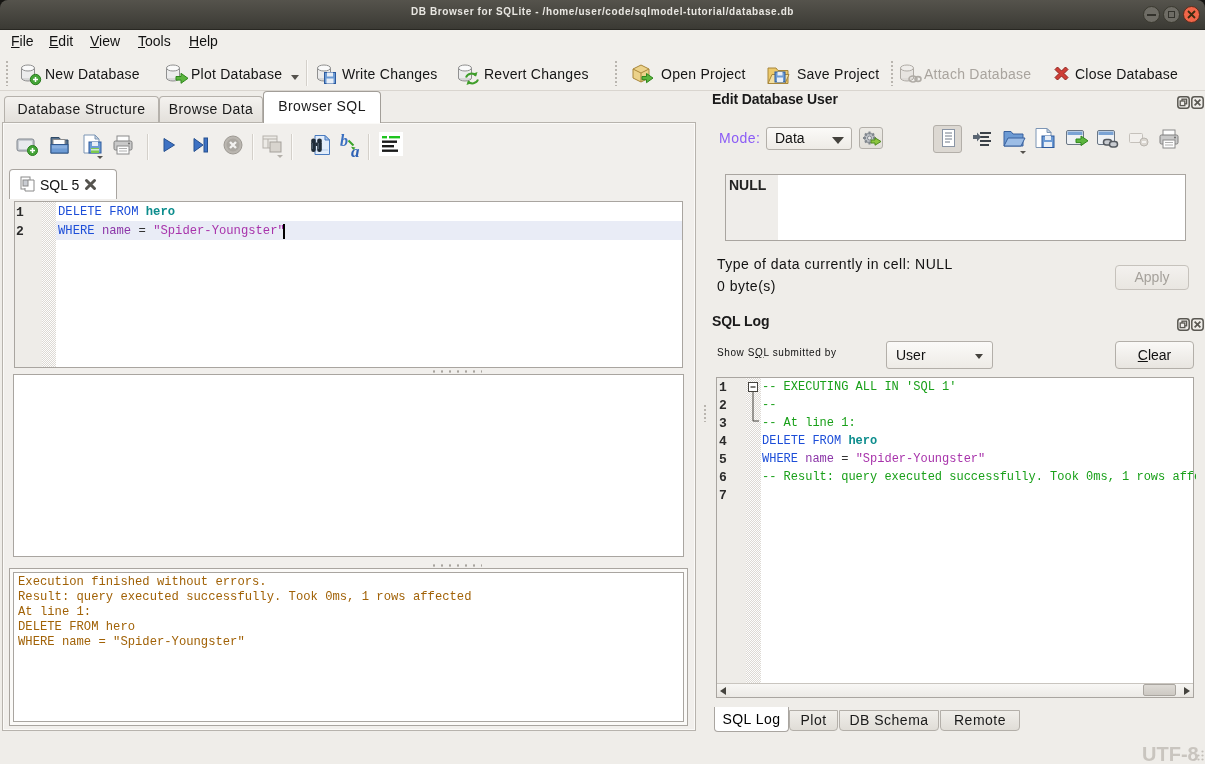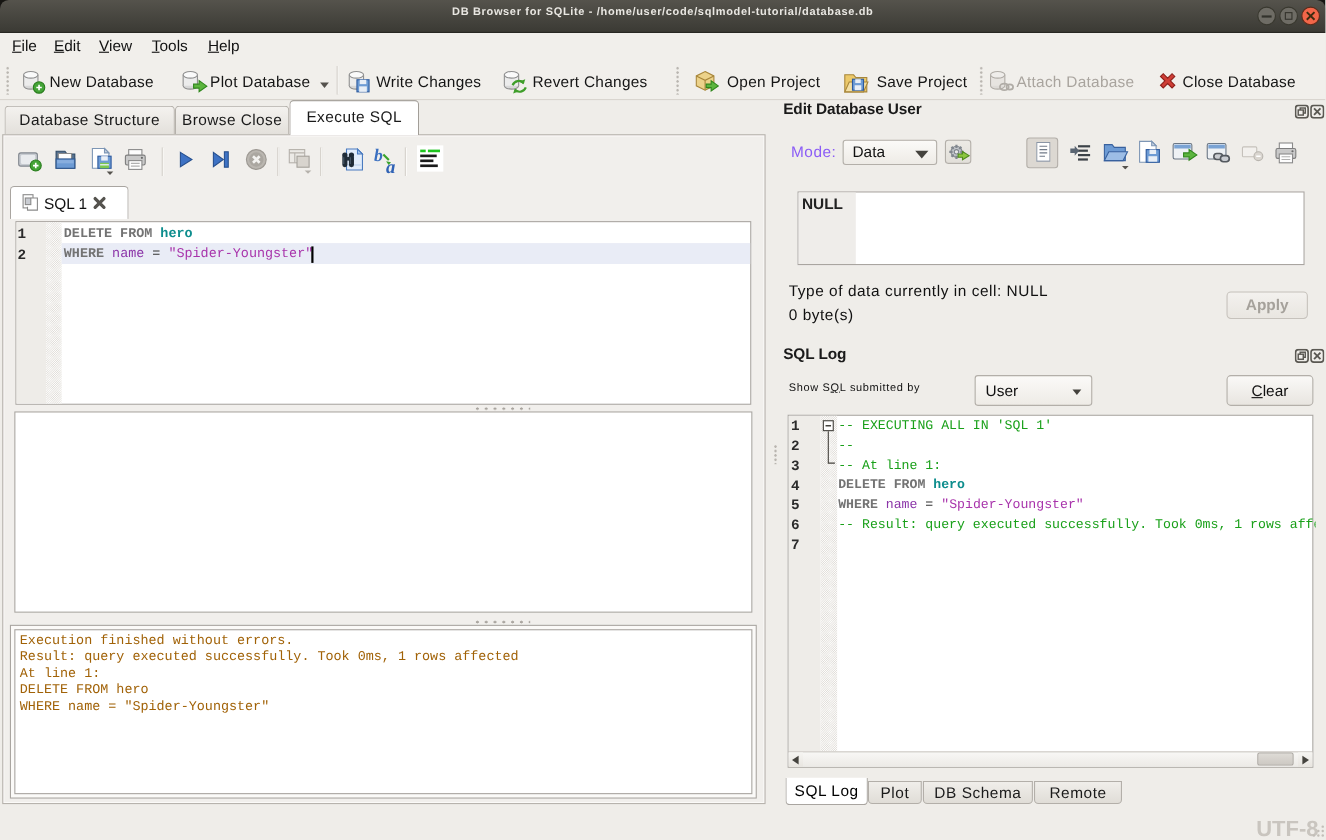--- a/index.html
+++ b/index.html
@@ -27,21 +27,21 @@
 
 #sqltab{left:9px;top:169px;width:108px;height:30px;background:#fff;border:1px solid #a9a5a0;border-bottom:none;border-radius:4px 4px 0 0;box-sizing:border-box;z-index:3}
 #editor{left:14px;top:201px;width:669px;height:167px;background:#fff;border:1px solid #a9a5a0;box-sizing:border-box}
 #gutter{left:15px;top:202px;width:27px;height:165px;background:#eeece8}
 .fold{background-image:linear-gradient(45deg,#ddd9d4 25%,transparent 25%,transparent 75%,#ddd9d4 75%),linear-gradient(45deg,#ddd9d4 25%,transparent 25%,transparent 75%,#ddd9d4 75%);background-size:2px 2px;background-position:0 0,1px 1px;background-color:#fdfdfc}
 #efold{left:42px;top:202px;width:14px;height:165px}
 .lnum{font-family:"Liberation Mono",monospace;font-weight:bold;font-size:13px;color:#2b2b2b}
 mono,.mono{font-family:"Liberation Mono",monospace;font-size:12.2px;white-space:pre}
 .codeline{left:58px;height:18.7px;line-height:18.7px;font-weight:bold}
 #hl2{left:56px;top:221.4px;width:626px;height:18.7px;background:#e9ecf6}
-.kw{color:#737373;font-weight:bold}
+.kw{color:#1d4ed8;font-weight:normal}
 .tbl{color:#0d8d8d;font-weight:bold}
 .idf{color:#8b35a8;font-weight:normal}
 .str{color:#a833ab;font-weight:normal}
 .op{color:#333;font-weight:normal}
 .cmt{color:#19a019;font-weight:normal}
 #cursor{left:283px;top:223.5px;width:2px;height:15px;background:#000}
 
 #results{left:13px;top:374px;width:671px;height:183px;background:#fff;border:1px solid #a9a5a0;box-sizing:border-box}
 #msgouter{left:9px;top:568px;width:679px;height:158px;background:#fbfaf8;border:1px solid #a9a5a0;box-sizing:border-box}
 #msginner{left:13px;top:572px;width:671px;height:150px;background:#fff;border:1px solid #a9a5a0;box-sizing:border-box}
@@ -159,22 +159,22 @@
  <ellipse cx="15" cy="16" rx="4" ry="3" fill="none" stroke="#b0aca6" stroke-width="1.6"></ellipse>
  <ellipse cx="20" cy="16" rx="3" ry="2.4" fill="none" stroke="#b0aca6" stroke-width="1.6"></ellipse>
     </svg></div>
 <div class="abs tbtext dis" style="left:924px">Attach Database</div>
 <div class="abs" id="i-closedb" style="left:1052px;top:64px"><svg width="20" height="20">
  <path d="M3 5.5 L5.5 3 L9.5 7 L13.5 3 L16 5.5 L12 9.5 L16 13.5 L13.5 16 L9.5 12 L5.5 16 L3 13.5 L7 9.5 z" fill="#cf3e36" stroke="#8e211b"></path>
     </svg></div>
 <div class="abs tbtext" style="left:1075px">Close Database</div>
 
 <div class="abs mtab" style="left:4px;width:155px"><span>Database Structure</span></div>
-<div class="abs mtab" style="left:159px;width:104px"><span>Browse Close</span></div>
-<div class="abs" id="tab-active"><span>Execute SQL</span></div>
+<div class="abs mtab" style="left:159px;width:104px"><span>Browse Data</span></div>
+<div class="abs" id="tab-active"><span>Browser SQL</span></div>
 
 <div class="abs" id="pane"></div>
 
 <svg class="abs" style="left:15px;top:133px" width="24" height="24">
  <rect x="2" y="6" width="17" height="12" rx="2" fill="#c7cbd1" stroke="#80868e"></rect>
  <rect x="4" y="8" width="13" height="8" rx="1" fill="#e9ebee"></rect>
  <circle cx="17.5" cy="17.5" r="5" fill="#44a437" stroke="#2a7d1e"></circle>
  <path d="M17.5 15 v5 M15 17.5 h5" stroke="#fff" stroke-width="1.5"></path>
 </svg>
 <svg class="abs" style="left:47px;top:133px" width="24" height="24">
@@ -247,21 +247,21 @@
  <rect x="3" y="13" width="12" height="2.4" fill="#1a1a1a"></rect>
  <rect x="3" y="17.5" width="16" height="2.4" fill="#1a1a1a"></rect>
 </svg>
 
 <div class="abs" id="sqltab"></div>
 <div class="abs" id="i-sqltabicon" style="left:20px;top:176px;z-index:4"><svg width="16" height="17">
       <rect x="1" y="1" width="9" height="12" fill="#fff" stroke="#8a8a8a"></rect>
       <path d="M8 4 h6 l0 0 v11 h-9 v-3" fill="#fff" stroke="#8a8a8a"></path>
       <rect x="3" y="4" width="5" height="6" fill="#c9ccd2" stroke="#8a8a8a"></rect>
     </svg></div>
-<div class="abs" style="left:40px;top:177px;font-size:14px;color:#111;z-index:4">SQL 1</div>
+<div class="abs" style="left:40px;top:177px;font-size:14px;color:#111;z-index:4">SQL 5</div>
 <svg class="abs" style="left:84px;top:178px;z-index:4" width="13" height="13">
     <path d="M2.5 2.5 L10.5 10.5 M10.5 2.5 L2.5 10.5" stroke="#55534e" stroke-width="3" stroke-linecap="round"></path>
   </svg>
 
 <div class="abs" id="editor"></div>
 <div class="abs" id="gutter"></div>
 <div class="abs fold" id="efold"></div>
 <div class="abs" id="hl2"></div>
 <div class="abs lnum" style="left:16px;top:205px">1</div>
 <div class="abs lnum" style="left:16px;top:223.7px">2</div>
@@ -350,21 +350,21 @@
  <circle cx="18" cy="10.5" r="1" fill="#6a6a6a"></circle>
  <rect x="6" y="13" width="12" height="8" fill="#fdfdfd" stroke="#8a8a8a"></rect>
  <path d="M8 15.5 h8 M8 18 h8" stroke="#b0b0b0"></path>
 </svg>
 
 <div class="abs" id="nullbox"></div>
 <div class="abs" id="nullgut"></div>
 <div class="abs" style="left:729px;top:177px;font-size:14px;font-weight:bold;color:#222">NULL</div>
 <div class="abs" style="left:717px;top:256px;font-size:14px;color:#111;letter-spacing:0.5px">Type of data currently in cell: NULL</div>
 <div class="abs" style="left:717px;top:278px;font-size:14px;color:#111;letter-spacing:0.5px">0 byte(s)</div>
-<div class="abs btn" style="left:1115px;top:265px;width:74px;height:25px;background:linear-gradient(#f3f1ee,#e9e6e1);border-color:#c6c2bc;color:#a5a19b;font-weight:bold"><span style="position:relative;top:3px">Apply</span></div>
+<div class="abs btn" style="left:1115px;top:265px;width:74px;height:25px;background:linear-gradient(#f3f1ee,#e9e6e1);border-color:#c6c2bc;color:#a5a19b;font-weight:normal"><span style="position:relative;top:3px">Apply</span></div>
 
 <div class="abs docktitle" style="left:712px;top:313px;letter-spacing:-0.1px">SQL Log</div>
 <div class="abs" id="d2float" style="left:1177px;top:317px"><svg width="13" height="13">
       <rect x="0.8" y="0.8" width="11.4" height="11.4" rx="2.6" fill="none" stroke="#5a5852" stroke-width="1.5"></rect>
       <rect x="5" y="3.2" width="4.6" height="4.6" fill="none" stroke="#5a5852" stroke-width="1.3"></rect>
       <rect x="3.2" y="5" width="4.6" height="4.6" fill="#f1efec" stroke="#5a5852" stroke-width="1.3"></rect>
     </svg></div>
 <div class="abs" id="d2close" style="left:1191px;top:317px"><svg width="13" height="13">
       <rect x="0.8" y="0.8" width="11.4" height="11.4" rx="2.6" fill="none" stroke="#5a5852" stroke-width="1.5"></rect>
       <path d="M3.6 3.6 L9.4 9.4 M9.4 3.6 L3.6 9.4" stroke="#5a5852" stroke-width="1.7"></path>

